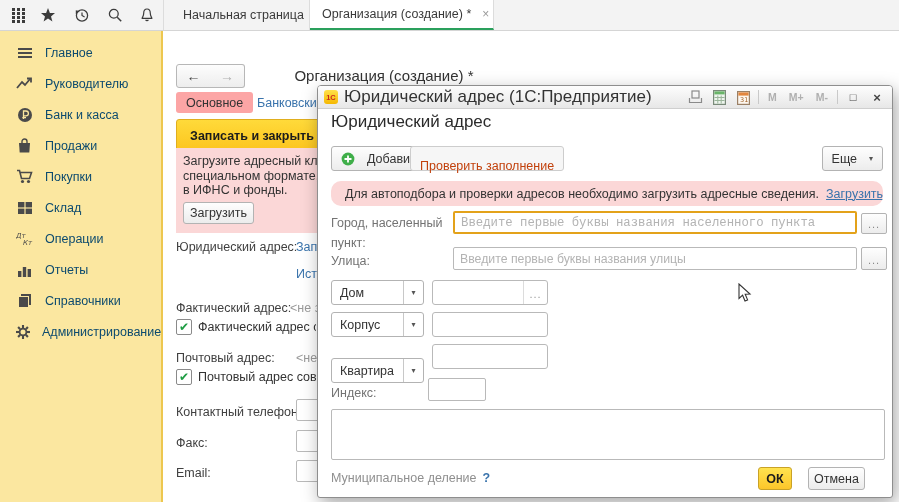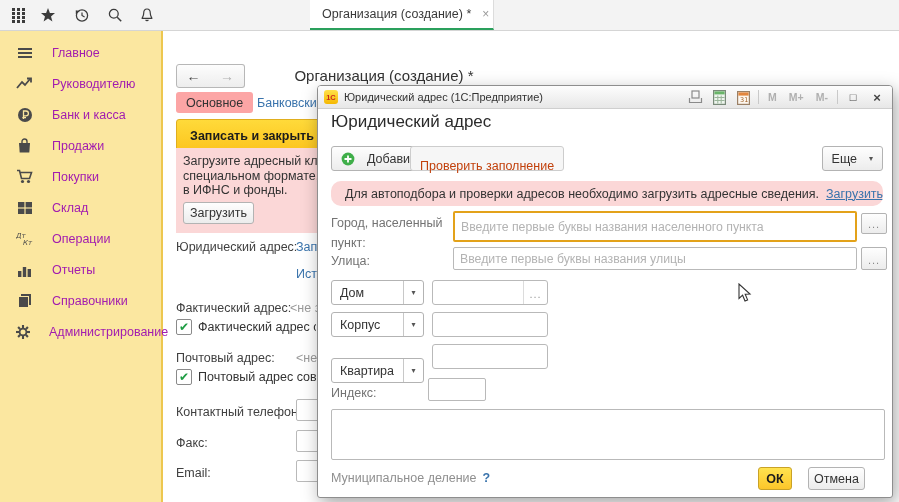--- a/index.html
+++ b/index.html
@@ -10,21 +10,21 @@
   
   #topbar{position:absolute;left:0;top:0;width:899px;height:31px;background:#f3f3f3;border-bottom:1px solid #d5d5d5;box-sizing:border-box;}
   .tb-btn{position:absolute;top:0;height:30px;width:30px;display:flex;align-items:center;justify-content:center;cursor:pointer;}
   .tab{position:absolute;top:0;height:30px;display:flex;align-items:center;gap:7px;padding:0 12px;box-sizing:border-box;white-space:nowrap;color:#3a3a3a;}
   #tab-home{left:163px;width:147px;border-left:1px solid #dcdcdc;border-right:1px solid #dcdcdc;}
   #tab-doc{left:310px;width:184px;background:#fff;border-right:1px solid #dcdcdc;border-bottom:2px solid #2aa05c;}
   #tab-doc .close{color:#9a9a9a;font-size:12px;margin-left:4px;cursor:pointer;}
 
   
   #sidebar{position:absolute;left:0;top:31px;width:163px;height:471px;background:#fbe7a0;border-right:2px solid #edc74f;box-sizing:border-box;padding-top:6px;}
-  .side-item{height:31px;display:flex;align-items:center;gap:18px;padding-left:15px;cursor:pointer;color:#a21caf;}
+  .side-item{height:31px;display:flex;align-items:center;gap:11px;padding-left:15px;cursor:pointer;color:#0c4a6e;}
   .side-ico{width:19px;display:flex;justify-content:center;}
 
   
   .navbtn{position:absolute;top:64px;width:35px;height:24px;background:linear-gradient(#fdfdfd,#ededed);border:1px solid #b7b7b7;box-sizing:border-box;display:flex;align-items:center;justify-content:center;font-size:14px;cursor:pointer;}
   #btn-back{left:176px;border-radius:3px 0 0 3px;color:#444;}
   #btn-fwd{left:210px;border-radius:0 3px 3px 0;color:#b0b0b0;border-left:none;}
   #page-title{position:absolute;left:268px;top:67px;width:232px;text-align:center;font-size:15px;color:#333;white-space:nowrap;}
   #tab-osnovnoe{position:absolute;left:176px;top:92px;height:21px;padding:0 10px;background:#fca5a5;border-radius:3px;display:flex;align-items:center;cursor:pointer;}
   #link-bank{position:absolute;left:257px;top:96px;width:62px;overflow:hidden;white-space:nowrap;color:#3973ac;cursor:pointer;}
   #btn-savec{position:absolute;left:176px;top:119px;width:152px;height:34px;background:linear-gradient(#ffda3a,#fcc41d);border:1px solid #e0ae1e;border-radius:3px;box-sizing:border-box;font-weight:bold;font-size:12.5px;color:#1c1c1c;display:flex;align-items:center;justify-content:center;cursor:pointer;white-space:nowrap;}
@@ -35,38 +35,38 @@
   .flink{position:absolute;color:#3973ac;white-space:nowrap;cursor:pointer;}
   .cbrow{position:absolute;left:176px;display:flex;align-items:center;gap:6px;width:140px;overflow:hidden;white-space:nowrap;}
   .cbox{width:14px;height:14px;background:#fff;border:1px solid #8a8a8a;border-radius:2px;display:flex;align-items:center;justify-content:center;flex:none;cursor:pointer;}
   .cbox span{color:#1f9d44;font-size:12px;line-height:12px;font-family:"DejaVu Sans",sans-serif;}
   .sliver{position:absolute;left:296px;width:40px;height:22px;border:1px solid #b9b9b9;border-radius:2px;background:#fff;box-sizing:border-box;}
 
   
   #dialog{position:absolute;left:317px;top:85px;width:576px;height:413px;background:#fff;border:1px solid #8e8e8e;border-radius:4px 4px 3px 3px;box-shadow:3px 6px 18px rgba(0,0,0,.35);box-sizing:border-box;}
   #dlg-titlebar{position:relative;height:22px;background:linear-gradient(#fdfdfd,#e7e7e7);border-bottom:1px solid #cfcfcf;border-radius:3px 3px 0 0;display:flex;align-items:center;padding:0 6px;gap:6px;cursor:default;}
   #dlg-logo{width:14px;height:14px;border-radius:3px;background:linear-gradient(#ffe14a,#f5b802);color:#c92a1d;font-size:7.5px;font-weight:bold;display:flex;align-items:center;justify-content:center;flex:none;}
-  #dlg-title{font-size:11px;color:#333;white-space:nowrap;overflow:hidden;flex:1;}
+  #dlg-title{font-size:17px;color:#333;white-space:nowrap;overflow:hidden;flex:1;}
   .ticon{width:18px;height:16px;display:flex;align-items:center;justify-content:center;cursor:pointer;flex:none;}
   .tsep{width:1px;height:14px;background:#c9c9c9;flex:none;}
   .tmem{font-size:10.5px;font-weight:bold;color:#b0b0b0;padding:0 3px;cursor:pointer;flex:none;}
   #dlg-max{font-size:11px;color:#444;}
   #dlg-close{font-size:13px;color:#444;font-weight:bold;}
   #dlg-heading{position:absolute;left:13px;top:26px;font-size:17px;color:#2b2b2b;white-space:nowrap;}
   .dbtn{height:25px;background:linear-gradient(#fefefe,#ececec);border:1px solid #b3b3b3;border-radius:3px;box-sizing:border-box;display:inline-flex;align-items:center;gap:12px;padding:0 9px;cursor:pointer;color:#333;white-space:nowrap;}
   .dbtn .caret{font-size:8px;color:#555;}
   #btn-add{position:absolute;left:13px;top:60px;}
   #btn-check{position:absolute;left:92px;top:60px;color:#c2410c;border-color:#cdcdcd;background:#f6f6f6;cursor:default;flex-direction:column;}
   #btn-more{position:absolute;right:9px;top:60px;}
   #dlg-warning{position:absolute;left:13px;right:9px;top:95px;height:25px;background:#fbd7d7;border-radius:10px;display:flex;align-items:center;gap:7px;padding:0 7px;box-sizing:border-box;white-space:nowrap;overflow:hidden;}
   #dlg-warning a{color:#3973ac;text-decoration:underline;cursor:pointer;}
   .dlabel{position:absolute;left:13px;color:#737373;line-height:20px;}
   .dinput{position:absolute;background:#fff;border:1px solid #b9b9b9;border-radius:2px;box-sizing:border-box;font-family:inherit;font-size:12.3px;color:#333;padding:0 6px;outline:none;}
   .dinput::placeholder{color:#b3b3b3;}
-  #inp-city{left:135px;top:125px;width:404px;height:31px;border:2px solid #e3a21a;}
+  #inp-city{left:135px;top:125px;width:404px;height:23px;border:2px solid #e3a21a;font-family:Liberation Mono, monospace;}
   #dots-city{left:543px;top:127px;width:26px;height:21px;}
   #inp-street{left:135px;top:161px;width:404px;height:23px;}
   #dots-street{left:543px;top:161px;width:26px;height:23px;}
   .dotbtn{position:absolute;background:linear-gradient(#fefefe,#ececec);border:1px solid #b3b3b3;border-radius:2px;box-sizing:border-box;color:#8a8a8a;font-size:11px;letter-spacing:1px;display:flex;align-items:flex-end;justify-content:center;padding-bottom:3px;cursor:pointer;}
   .combo{position:absolute;left:13px;width:93px;height:25px;background:#fff;border:1px solid #b3b3b3;border-radius:3px;box-sizing:border-box;display:flex;align-items:stretch;cursor:pointer;}
   .combo .cl{flex:1;display:flex;align-items:center;padding-left:8px;}
   .combo .cc{width:19px;border-left:1px solid #c8c8c8;display:flex;align-items:center;justify-content:center;font-size:8px;color:#555;}
   .hinput{position:absolute;left:114px;width:116px;height:25px;background:#fff;border:1px solid #b9b9b9;border-radius:3px;box-sizing:border-box;}
   .hinput .idots{position:absolute;right:0;top:0;bottom:0;width:23px;border-left:1px solid #dcdcdc;color:#9a9a9a;font-size:11px;letter-spacing:1px;display:flex;align-items:flex-end;justify-content:center;padding-bottom:4px;cursor:pointer;}
   #inp-index{left:110px;top:292px;width:58px;height:23px;}
@@ -119,20 +119,26 @@
         <line x1="10.2" y1="10.2" x2="14.2" y2="14.2" stroke="#3c3c3c" stroke-width="1.5"></line>
       </svg>
     </div>
     <div class="tb-btn" style="left:132px">
       <svg width="16" height="16" viewBox="0 0 16 16">
         <path d="M8 2 C5.7 2 4.7 3.9 4.7 6.3 C4.7 9.3 3.2 10.3 3.2 11.3 H12.8 C12.8 10.3 11.3 9.3 11.3 6.3 C11.3 3.9 10.3 2 8 2 Z" fill="none" stroke="#3c3c3c" stroke-width="1.2"></path>
         <path d="M6.7 12.8 a1.4 1.4 0 0 0 2.6 0" fill="none" stroke="#3c3c3c" stroke-width="1.2"></path>
       </svg>
     </div>
 
+    <div class="tab" id="tab-home">
+      <svg width="13" height="13" viewBox="0 0 16 16">
+        <path d="M8 2 L14.5 8 H12.3 V13.5 H9.4 V9.7 H6.6 V13.5 H3.7 V8 H1.5 Z" fill="#3c3c3c"></path>
+      </svg>
+      <span>Начальная страница</span>
+    </div>
     <div class="tab" id="tab-doc">
       <span>Организация (создание) *</span>
       <span class="close">×</span>
     </div>
   </div>
 
   <div id="sidebar">
     <div class="side-item">
       <span class="side-ico">
         <svg width="16" height="12" viewBox="0 0 16 12">

